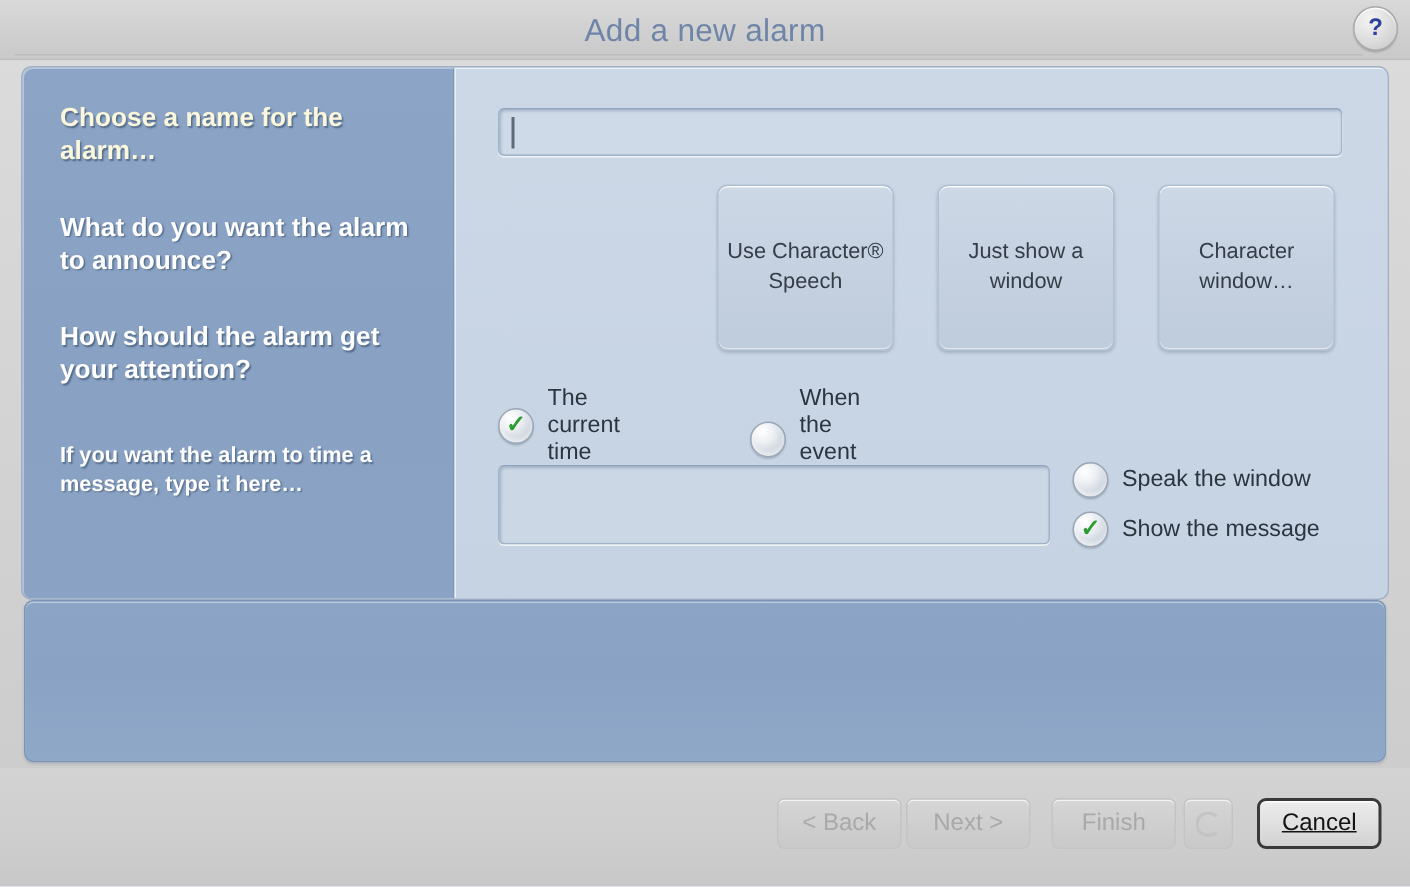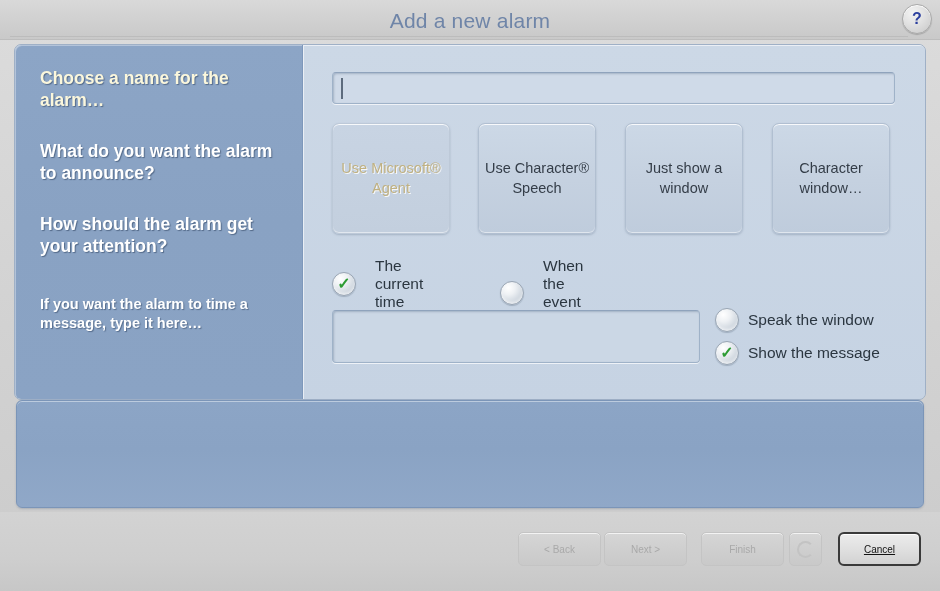--- a/index.html
+++ b/index.html
@@ -217,21 +217,21 @@
     width: 22px; height: 22px;
     display: flex;
     align-items: center;
     justify-content: center;
     font-size: 16px;
     font-weight: bold;
     color: #2e9c34;
     line-height: 1;
   }
   .radio-label {
-    margin-left: 19px;
+    margin-left: 9px;
     font-size: 15.5px;
     color: #2b3640;
   }
 
   
   .msg-input {
     position: absolute;
     left: 29px; top: 265px;
     width: 368px; height: 53px;
     background: #cbd7e5;
@@ -282,21 +282,21 @@
   }
   .btn {
     position: absolute;
     top: 20px;
     height: 34px;
     border-radius: 5px;
     box-sizing: border-box;
     display: flex;
     align-items: center;
     justify-content: center;
-    font-size: 10px;
+    font-size: 16px;
     user-select: none;
   }
   .btn.dim {
     background: linear-gradient(180deg, #d6d6d6 0%, #cfcfcf 50%, #c9c9c9 100%);
     border: 1px solid #c4c4c4;
     color: #a9a9a9;
     box-shadow: inset 0 1px 0 rgba(255,255,255,.7);
     cursor: default;
   }
   .btn-back   { left: 518px; width: 83px; }
@@ -342,21 +342,20 @@
       </div>
     </div>
 
     <div class="content">
 
       <div class="name-input" title="">
         <div class="caret"></div>
       </div>
 
       <div class="tiles">
-        <div class="tile t1 disabled">Use Microsoft® Agent</div>
         <div class="tile t2">Use Character® Speech</div>
         <div class="tile t3">Just show a window</div>
         <div class="tile t4">Character window…</div>
       </div>
 
       <div class="radio-row">
         <div class="radio-item r1">
           <span class="orb">
               <span class="tick">✓</span>
             </span>

